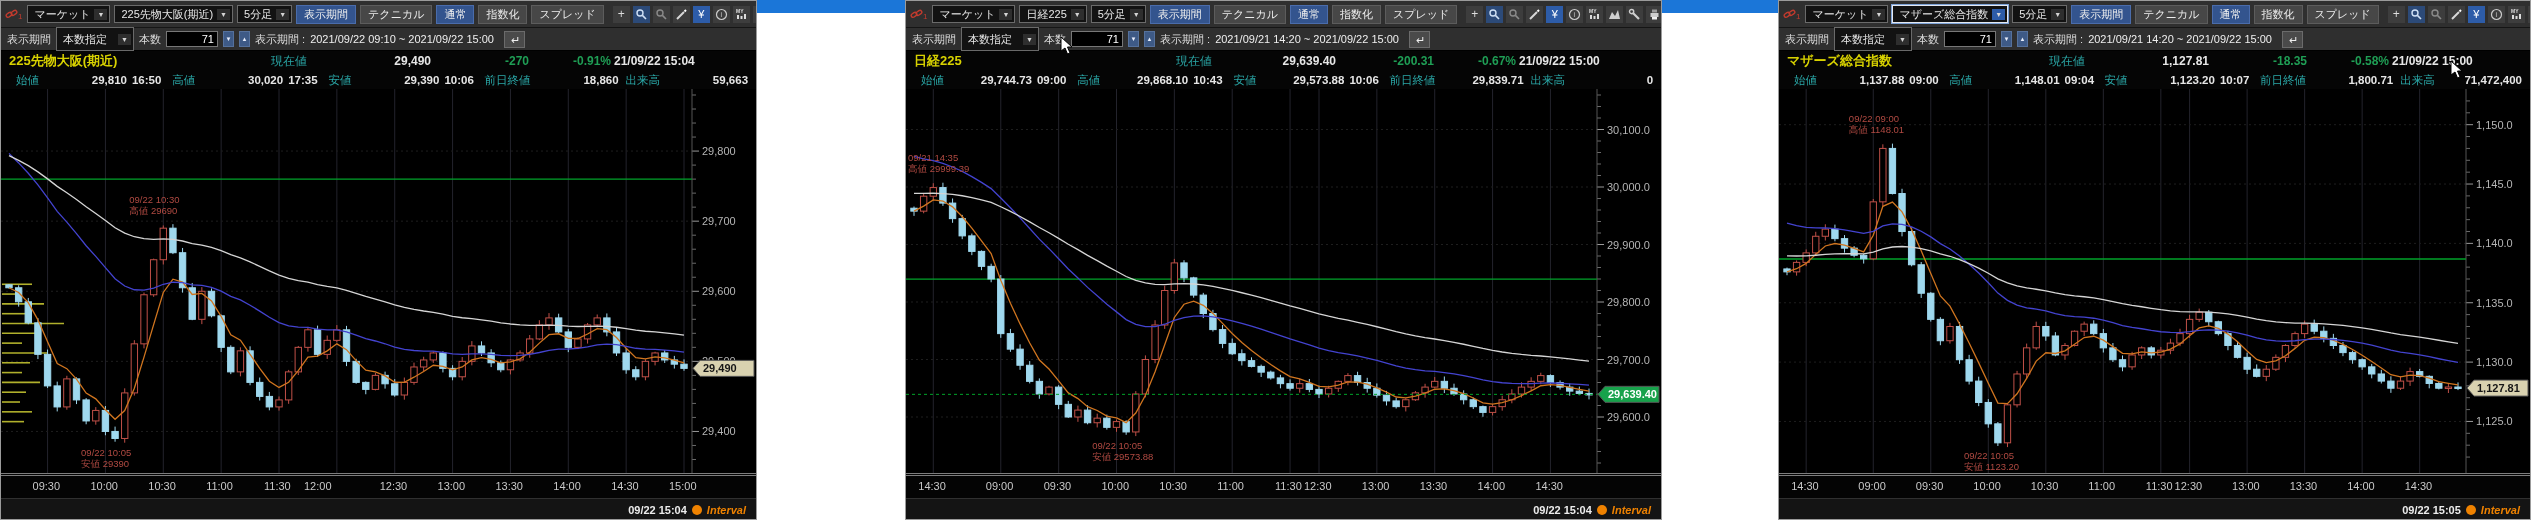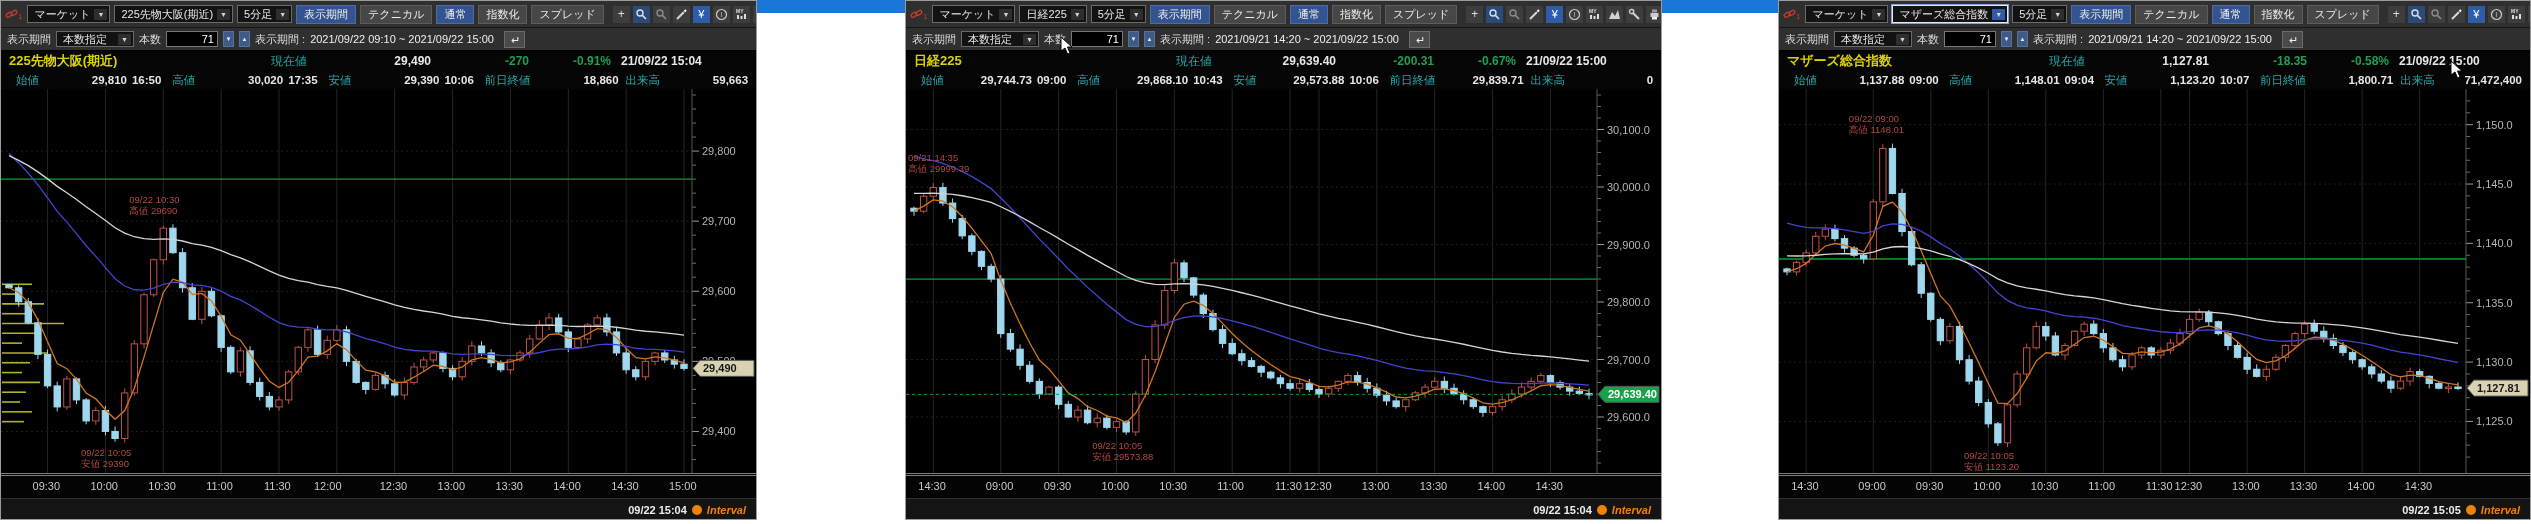--- a/index.html
+++ b/index.html
@@ -20,39 +20,39 @@
   .sel-market{width:92px}.sel-inst{width:205px}.sel-tf{width:58px}
   .tbtn{background:#474747;border:1px solid #5c5c5c;color:#eee;font-size:11px;height:19px;
         padding:0 7px;line-height:17px}
   .tbtn.active{background:#33548e;border-color:#4a6cab}
   .icons{display:flex;gap:3px;margin-left:5px}
   .icon{width:17px;height:17px;background:#3d3d3d;display:flex;align-items:center;
         justify-content:center;color:#ddd;font-size:12px}
   
   .tb2{height:22px;background:#2f2f2f;display:flex;align-items:center;gap:5px;padding:0 6px;
        font-size:11px;color:#ddd;border-bottom:1px solid #000;white-space:nowrap}
-  .sel-mode{width:78px;height:16px}
+  .sel-mode{width:78px;height:24px}
   .cnt{width:44px;background:#000;border:1px solid #777;color:#fff;font-size:11px;
        text-align:right;height:14px;padding:0 3px}
   .spin{width:11px;height:16px;background:#3e5a86;color:#e8eefc;font-size:6px;display:flex;
         align-items:center;justify-content:center;border:1px solid #55719c;box-sizing:border-box}
   .resetbtn{width:21px;height:17px;background:#4a4a4a;color:#eee;border:1px solid #6b6b6b;
             font-size:11px;margin-left:5px;line-height:14px}
   .pertext{color:#efefef;font-weight:normal}
   
   .info1{height:20px;display:flex;align-items:center;font-size:12px;color:#e6e6e6;
          padding:0 8px;background:#050505;white-space:nowrap}
   .title{color:#d8d200;font-size:13px;font-weight:bold;flex:0 0 262px;overflow:hidden}
   .cy{color:#2aa7a7}
   .info1 .lblcur{flex:0 0 52px}
   .num{text-align:right;font-weight:bold}
   .info1 .cur{flex:0 0 108px}
   .info1 .chg{flex:0 0 98px}.info1 .pct{flex:0 0 82px}
   .g{color:#1f9e55}
-  .dtv{margin-left:10px;font-weight:bold}
+  .dtv{margin-left:3px;font-weight:bold}
   .info2{height:18px;display:flex;align-items:center;font-size:11.5px;color:#e6e6e6;
          padding:0 8px;background:#050505;white-space:nowrap}
   .info2 .cy{margin-left:7px}
   .info2 .vnum{width:90px;text-align:right;font-weight:bold}
   .info2 .vt{width:34px;text-align:left;margin-left:5px;font-weight:bold}
   
   .chartwrap{position:relative;height:384px;background:#000}
   svg.plot{display:block}
   svg text{font-family:"Liberation Sans","DejaVu Sans",sans-serif}
   .taxis{position:relative;height:22px;background:#040404;border-top:3px double #7d7d7d;
@@ -394,21 +394,21 @@
           <polygon points="692,279.37142857142857 699,271.37142857142857 753,271.37142857142857 753,287.37142857142857 699,287.37142857142857" fill="#d9d2b0" stroke="#555"></polygon>
           <text x="702" y="283.37142857142857" fill="#161616" font-size="11" font-weight="bold">29,490</text>
         </svg>
     </div>
     <div class="taxis">
         <span style="left: 31.5714px;">09:30</span>
         <span style="left: 89.4286px;">10:00</span>
         <span style="left: 147.286px;">10:30</span>
         <span style="left: 205.143px;">11:00</span>
         <span style="left: 263px;">11:30</span>
-        <span style="left: 313px;">12:00</span>
+        <span style="left: 303px;">12:00</span>
         <span style="left: 378.714px;">12:30</span>
         <span style="left: 436.571px;">13:00</span>
         <span style="left: 494.429px;">13:30</span>
         <span style="left: 552.286px;">14:00</span>
         <span style="left: 610.143px;">14:30</span>
         <span style="left: 668px;">15:00</span>
       </div>
     <div class="sbar">
       <span>09/22 15:04</span>
       <span class="dot"></span>

